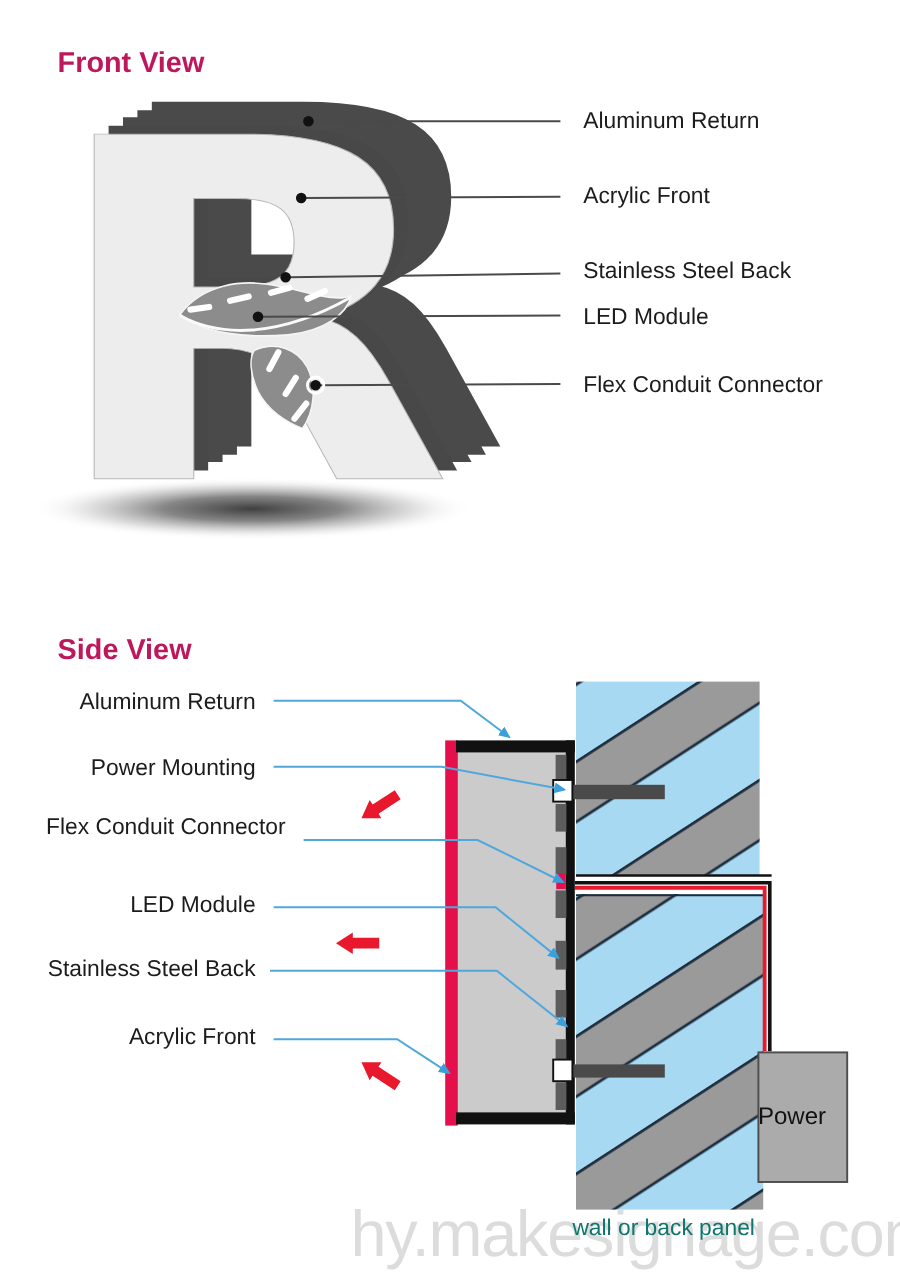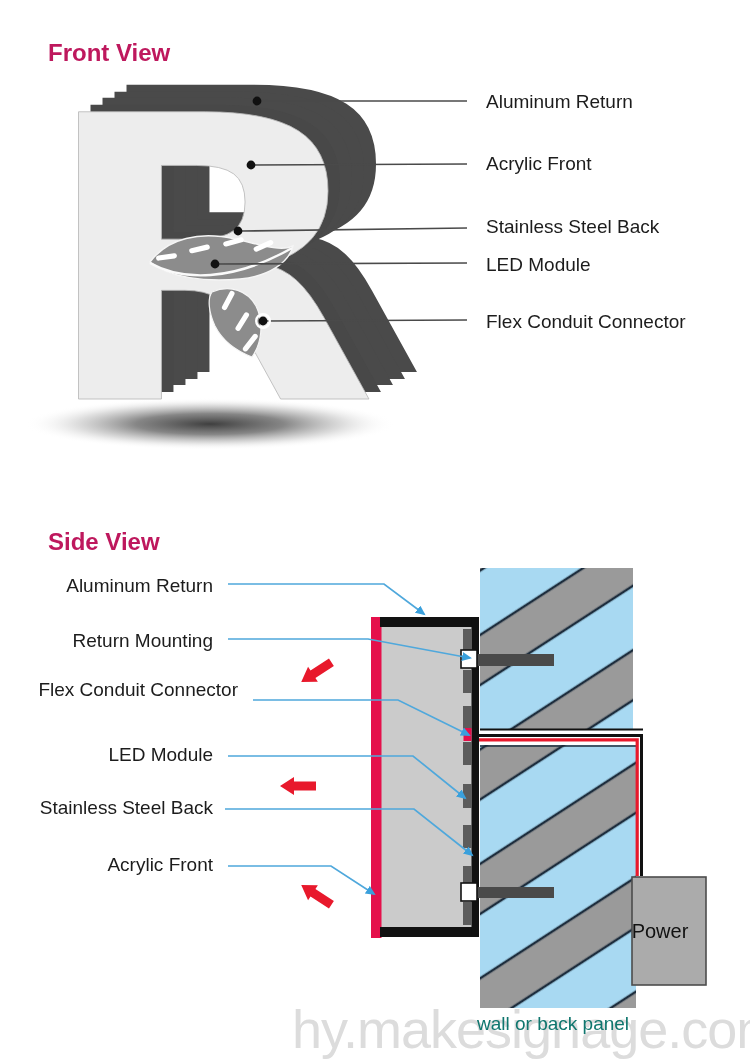--- a/index.html
+++ b/index.html
@@ -151,21 +151,21 @@
 
   <div class="flabel" style="top:90px">Aluminum Return</div>
   <div class="flabel" style="top:152px">Acrylic Front</div>
   <div class="flabel" style="top:215px">Stainless Steel Back</div>
   <div class="flabel" style="top:253px">LED Module</div>
   <div class="flabel" style="top:310px">Flex Conduit Connector</div>
 
   <div class="vtitle" style="left:48px;top:528px">Side View</div>
 
   <div class="slabel" style="left:20px;width:193px;top:574px">Aluminum Return</div>
-  <div class="slabel" style="left:20px;width:193px;top:629px">Return Mounting</div>
+  <div class="slabel" style="left:20px;width:193px;top:629px">Power Mounting</div>
   <div class="slabel" style="left:20px;width:218px;top:678px">Flex Conduit Connector</div>
   <div class="slabel" style="left:20px;width:193px;top:743px">LED Module</div>
   <div class="slabel" style="left:20px;width:193px;top:796px">Stainless Steel Back</div>
   <div class="slabel" style="left:20px;width:193px;top:853px">Acrylic Front</div>
 
   <div id="power-label">Power</div>
 
   <div id="watermark">hy.makesignage.com</div>
 
   <div id="wall-label">wall or back panel</div>

